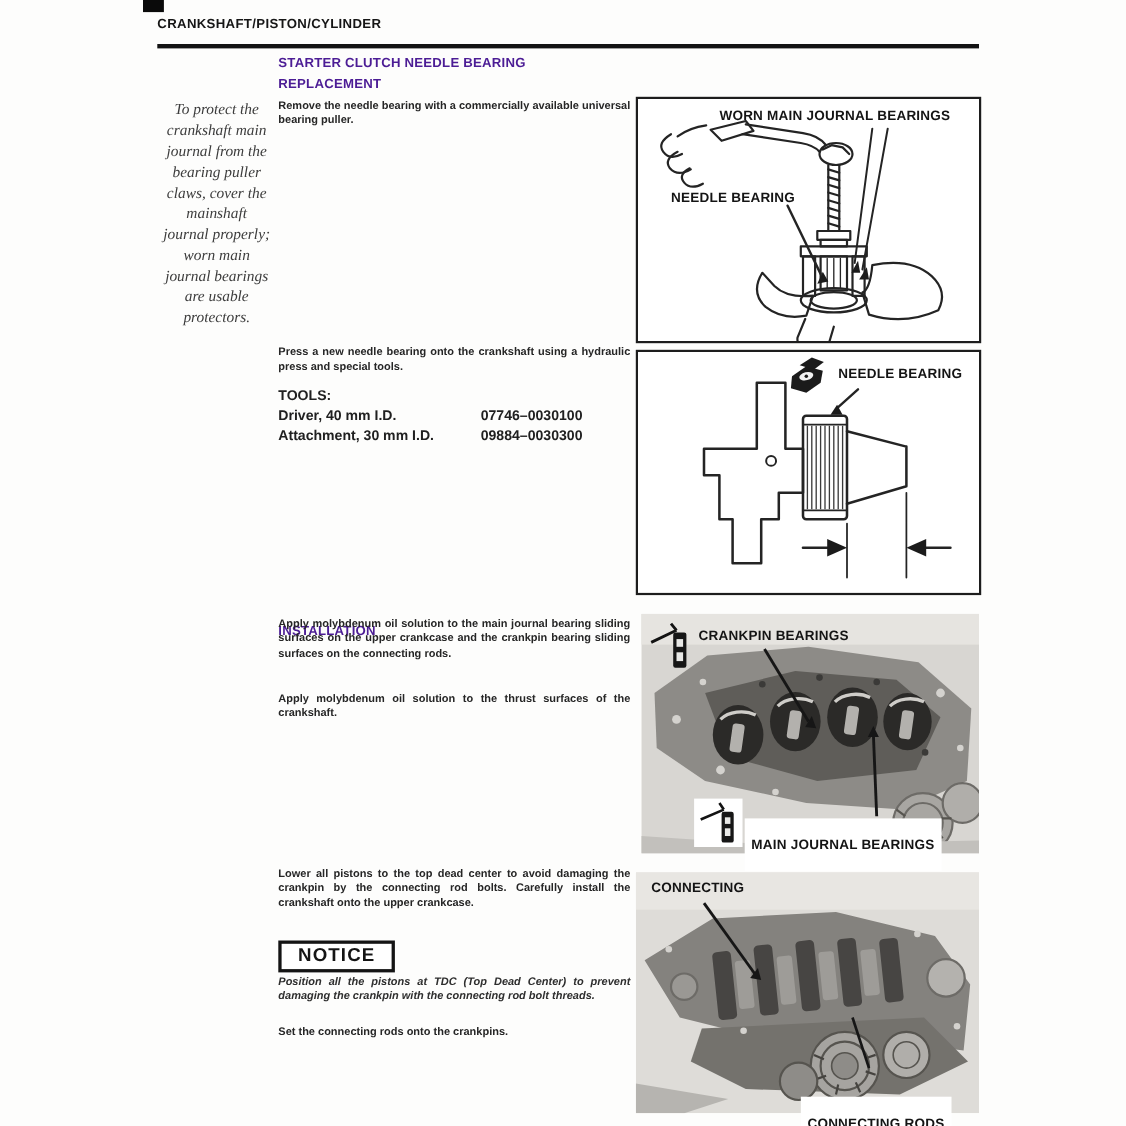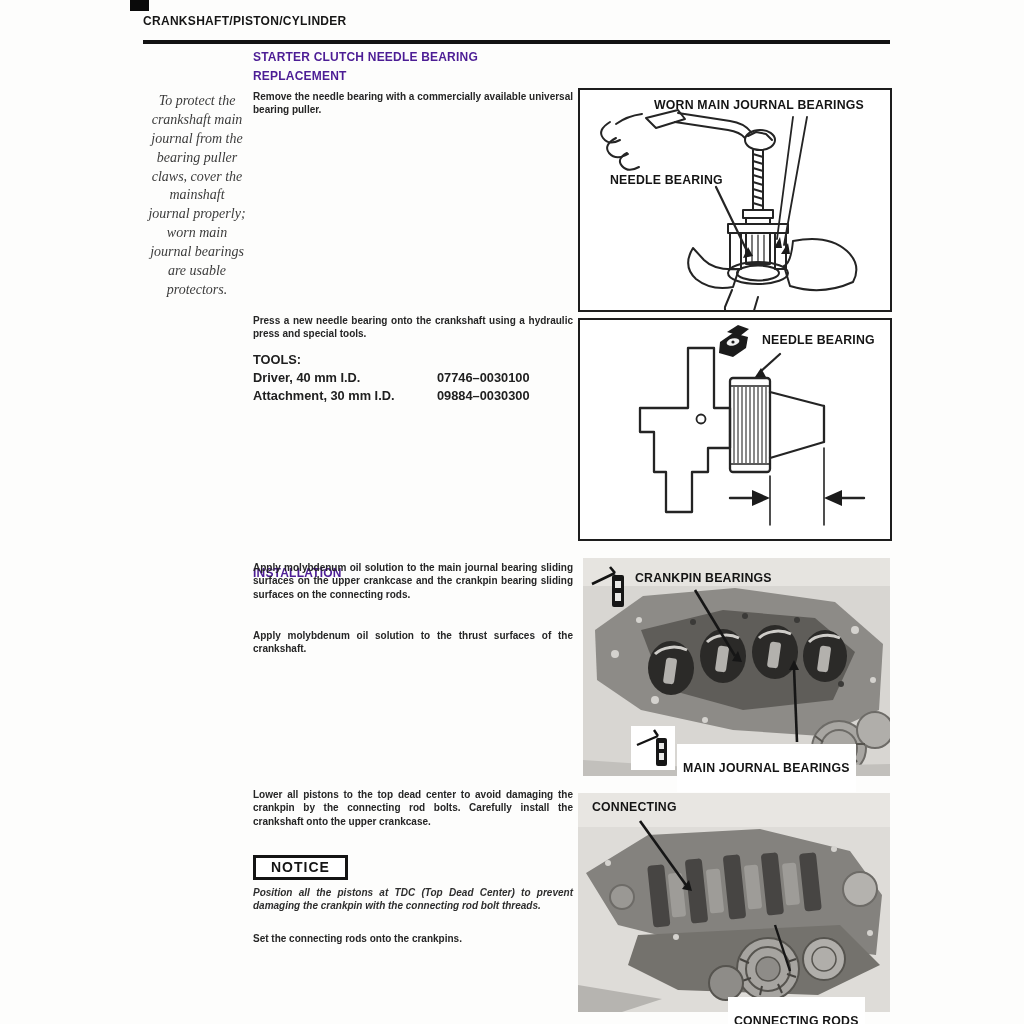--- a/index.html
+++ b/index.html
@@ -15,21 +15,21 @@
   .para{position:absolute;width:320px;font-size:10px;font-weight:bold;color:#262626;text-align:justify;line-height:1.33;}
   .para.italic{font-style:italic;font-weight:bold;color:#2e2e2e;}
   #margin-note{left:148px;top:92px;width:98px;font-size:14px;font-style:italic;color:#3c3c3c;text-align:center;line-height:1.35;font-family:Liberation Serif, serif;}
   #tools-heading{left:253px;top:352px;font-size:12.8px;font-weight:bold;color:#202020;}
   .tool-row{position:absolute;font-size:12.8px;font-weight:bold;color:#202020;white-space:nowrap;}
   .tool-num{position:absolute;left:184px;top:0;}
   .fig{position:absolute;background:#fff;text-align:right;}
   .fig.bordered{border:2px solid #1d1d1d;}
   .figlabel{position:absolute;font-size:12.3px;font-weight:bold;color:#141414;white-space:nowrap;letter-spacing:.2px;}
   .whitebox{background:#ffffff;padding:17px 6px;}
-  #notice-box{left:253px;top:855px;border:3px solid #141414;padding:1px 15px 2px 15px;font-size:14px;font-weight:bold;letter-spacing:1px;color:#141414;background:#fff;}
+  #notice-box{left:253px;top:855px;border:3px solid #141414;padding:1px 15px 2px 15px;font-size:17px;font-weight:bold;letter-spacing:1px;color:#141414;background:#fff;}
   svg{display:block;}
 </style>
 </head>
 <body>
 
 <div id="page">
 
   <div class="abs" id="corner-mark"></div>
 
   <div class="abs" id="page-header">CRANKSHAFT/PISTON/CYLINDER</div>

